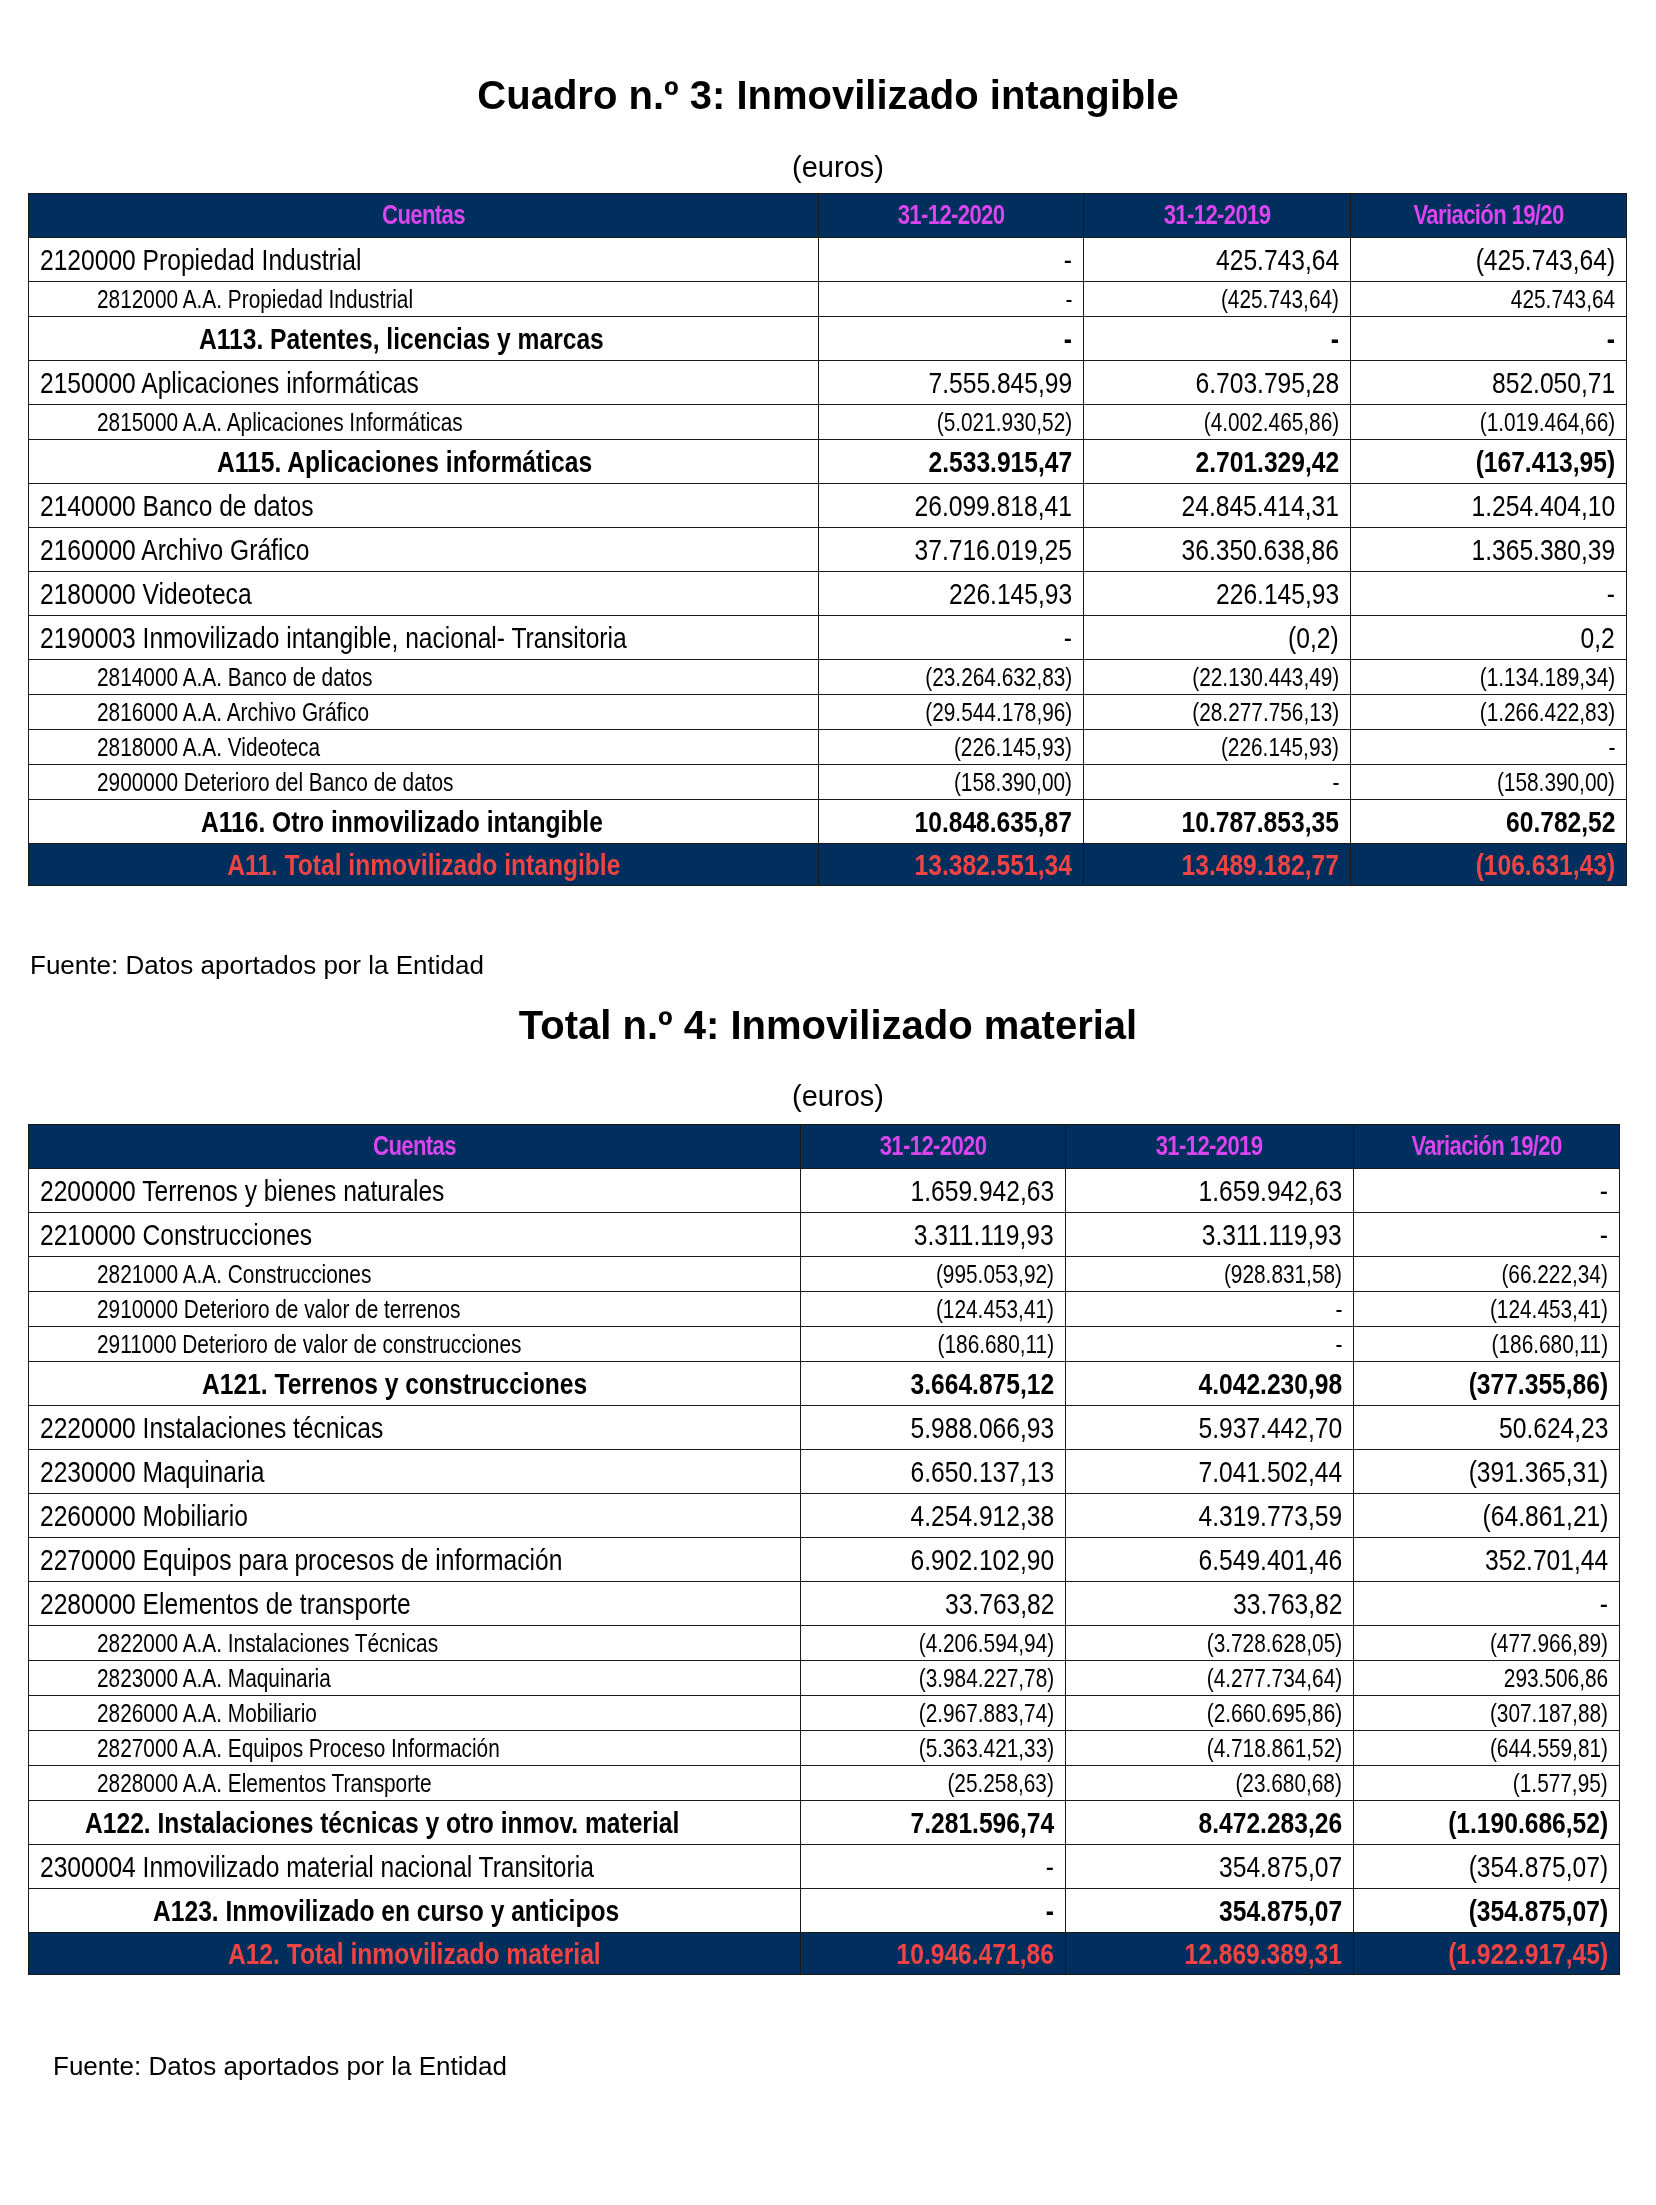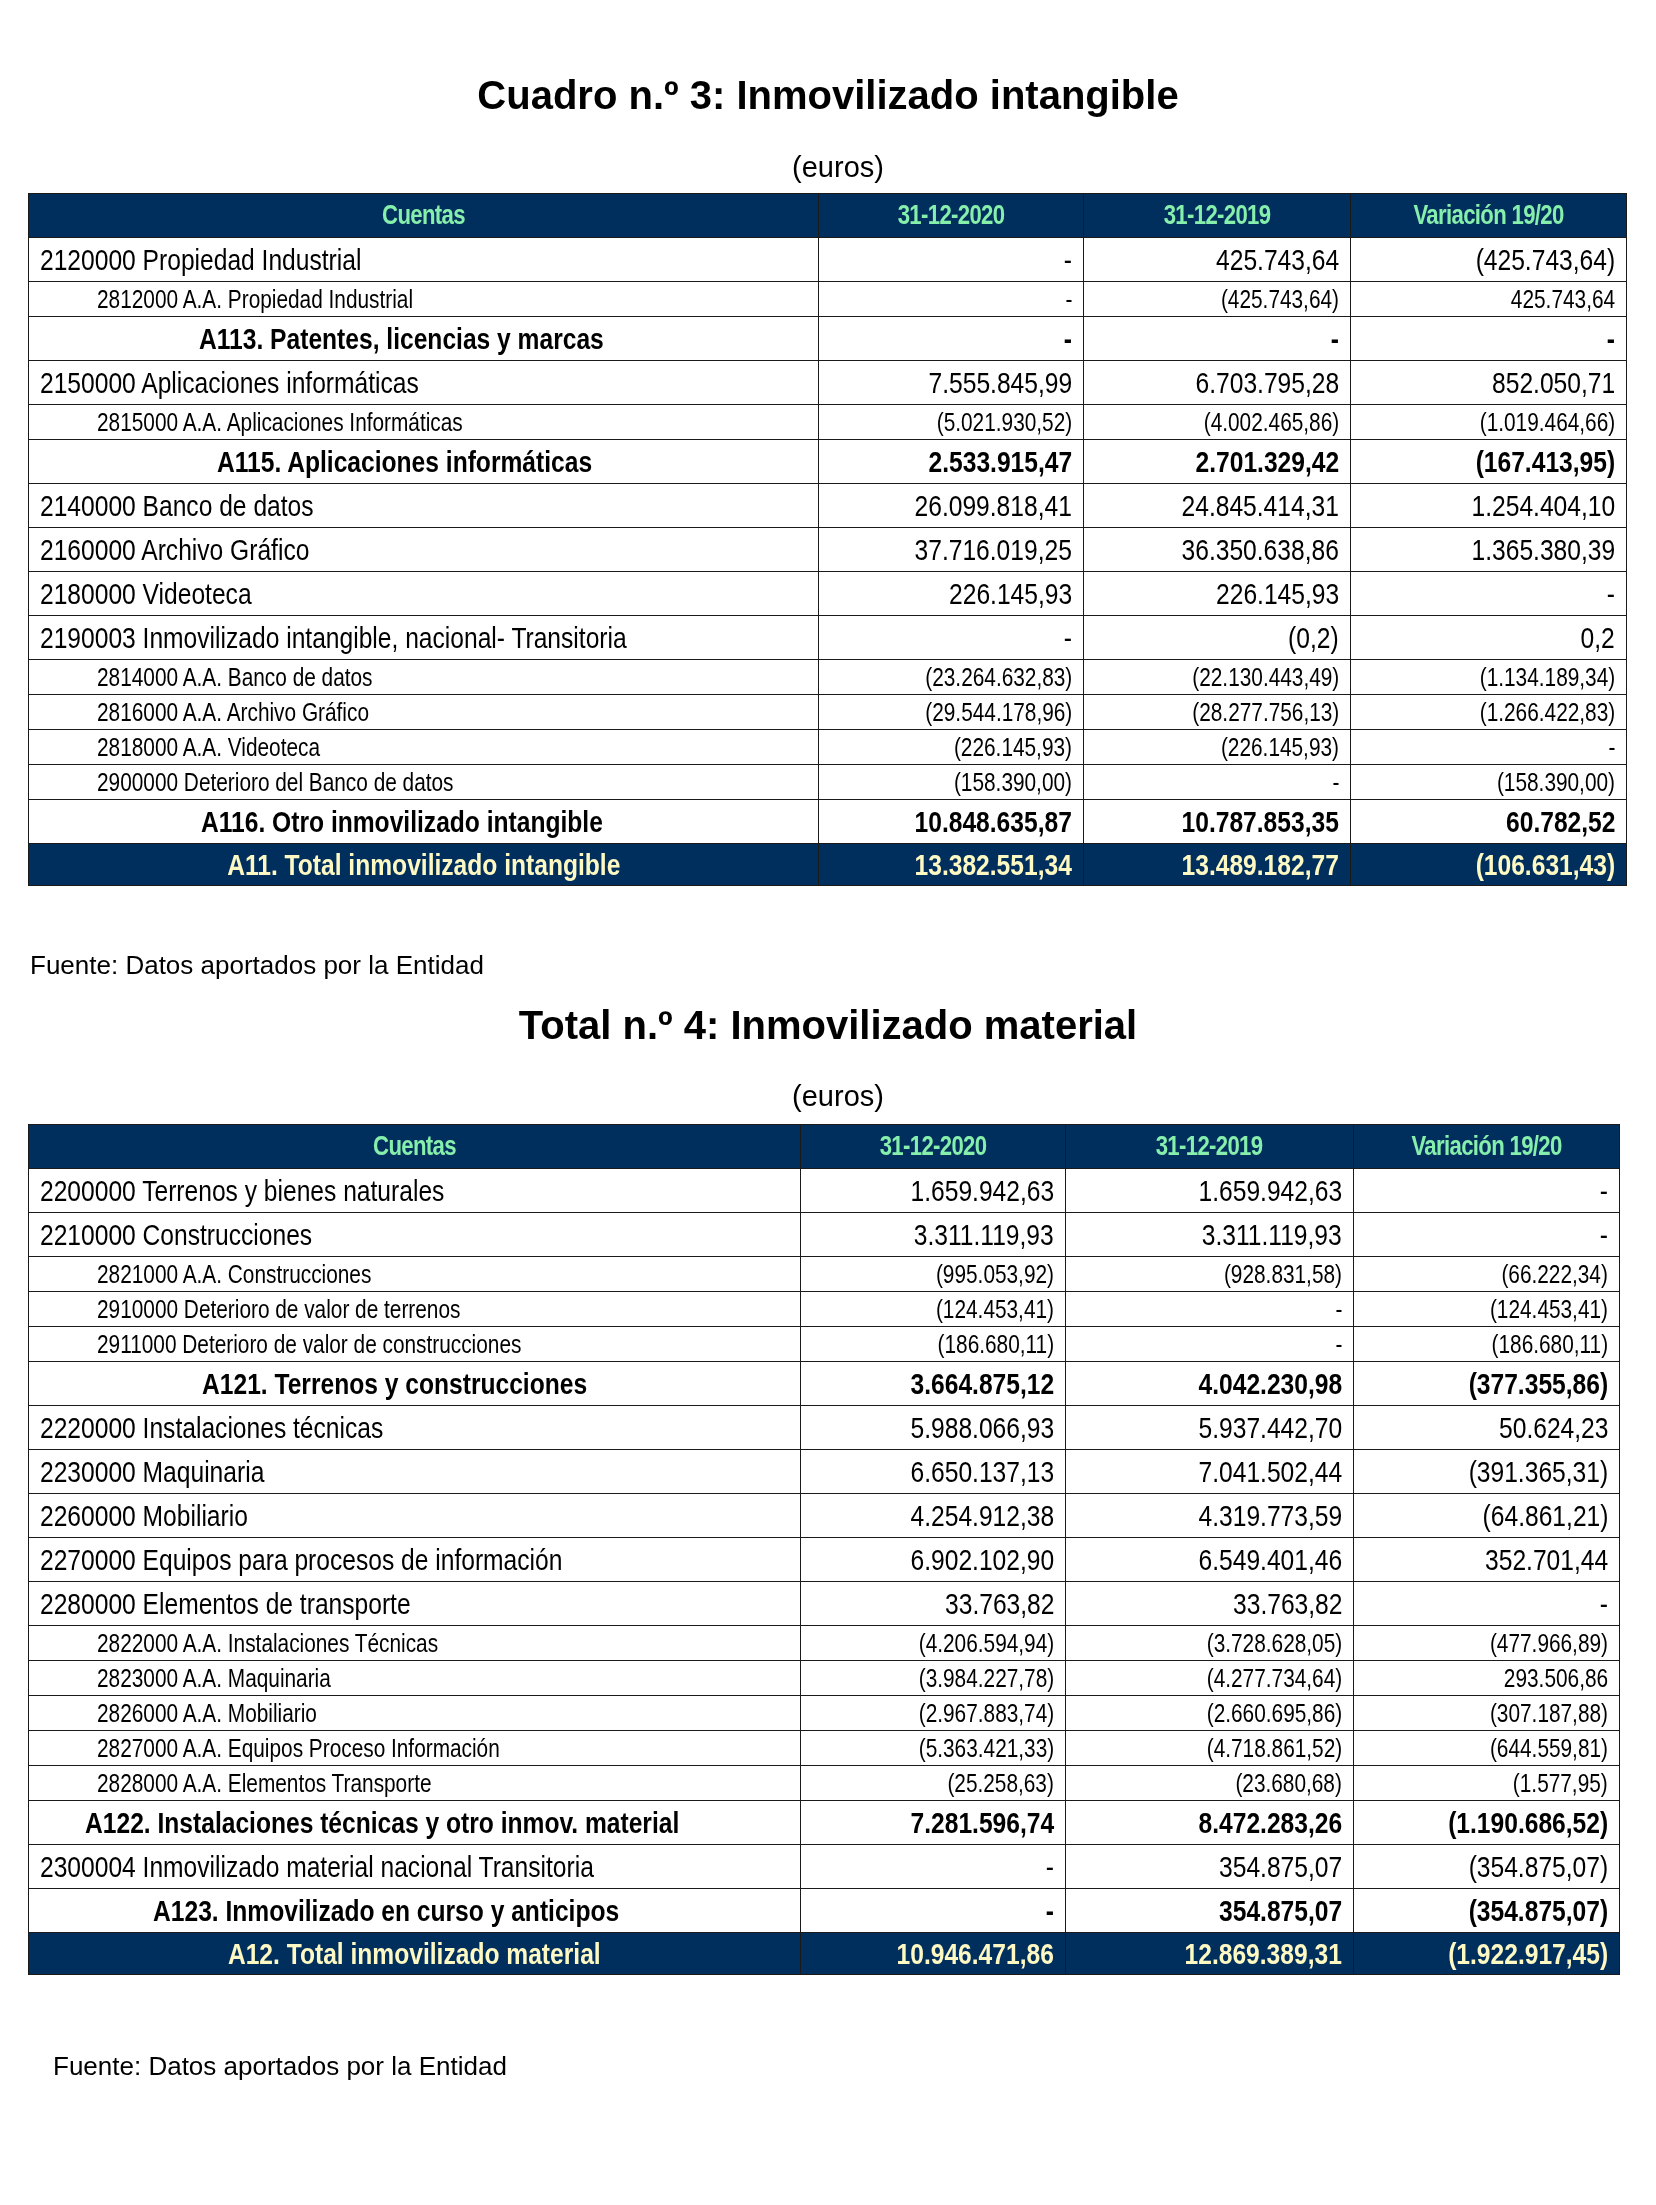--- a/index.html
+++ b/index.html
@@ -20,34 +20,34 @@
   }
   table.fin {
     position: absolute; border-collapse: collapse; table-layout: fixed;
     font-family: "Liberation Sans", sans-serif;
   }
   table.fin td, table.fin th {
     border: 1.6px solid #1a1a1a; padding: 0 11px; white-space: nowrap; overflow: hidden;
     transform-origin: left center;
   }
   table.fin th {
-    background: #002e5d; color: #86efac; font-weight: bold; font-size: 27px; text-align: center;
+    background: #002e5d; color: #d946ef; font-weight: bold; font-size: 27px; text-align: center;
     letter-spacing: -0.8px;
   }
   .cond { display: inline-block; transform: scaleX(0.82); transform-origin: left center; }
   .condr { display: inline-block; transform: scaleX(0.82); transform-origin: right center; }
   .condc { display: inline-block; transform: scaleX(0.82); transform-origin: center center; }
   td.acct { text-align: left; }
   td.num { text-align: right; padding-right: 16px; }
   tr.main td { font-size: 30px; height: 43px; }
   tr.sub td { font-size: 25.4px; height: 34px; }
   tr.sub td.acct { padding-left: 68px; }
   tr.subtotal td { font-size: 30px; height: 43px; font-weight: bold; }
   tr.subtotal td.acct { padding-left: 56px; text-align: center; }
-  tr.total td { background: #002e5d; color: #fef9c3; font-weight: bold; font-size: 30px; height: 41px; }
+  tr.total td { background: #002e5d; color: #ef4444; font-weight: bold; font-size: 30px; height: 41px; }
   tr.total td.acct { text-align: center; }
   tr.head th { height: 43px; }
 </style>
 </head>
 <body>
 
 <div class="title" style="top:73px;">Cuadro n.º 3: Inmovilizado intangible</div>
 <div class="units" style="top:151px;">(euros)</div>
 
 <table class="fin" id="t3" style="left:28px; top:193px; width:1598px;">

